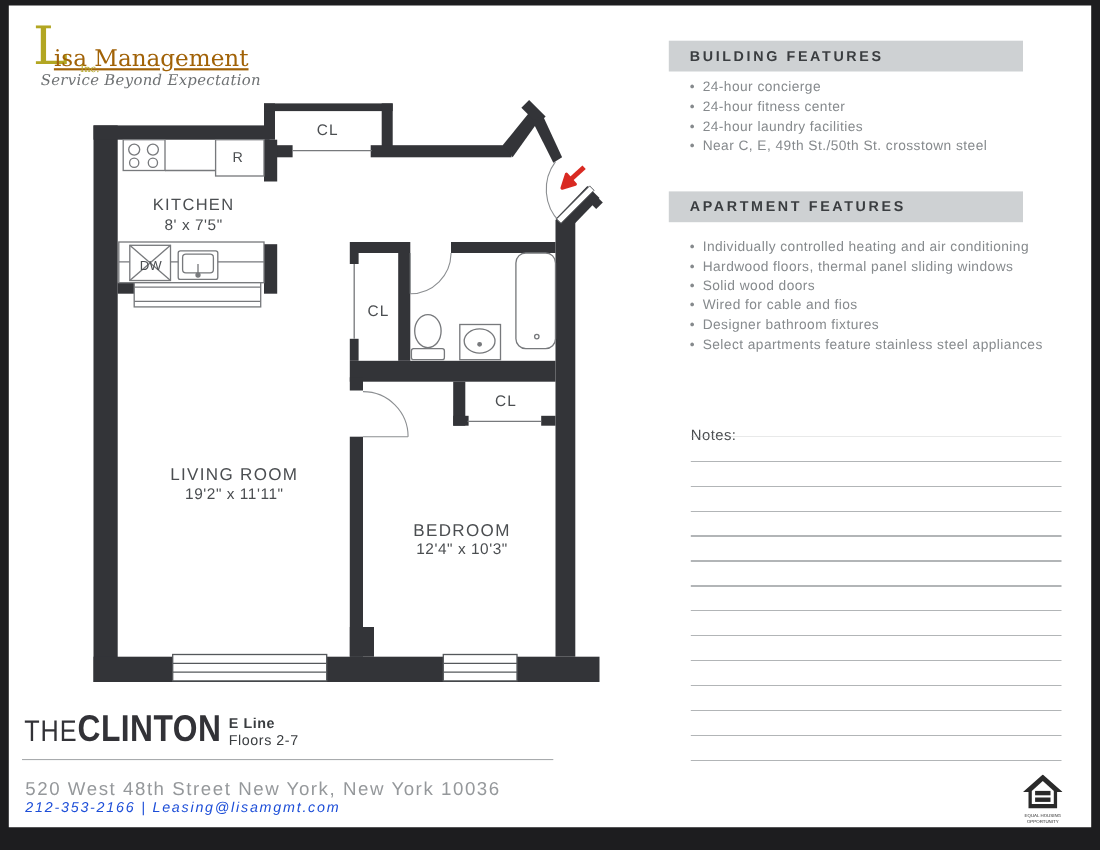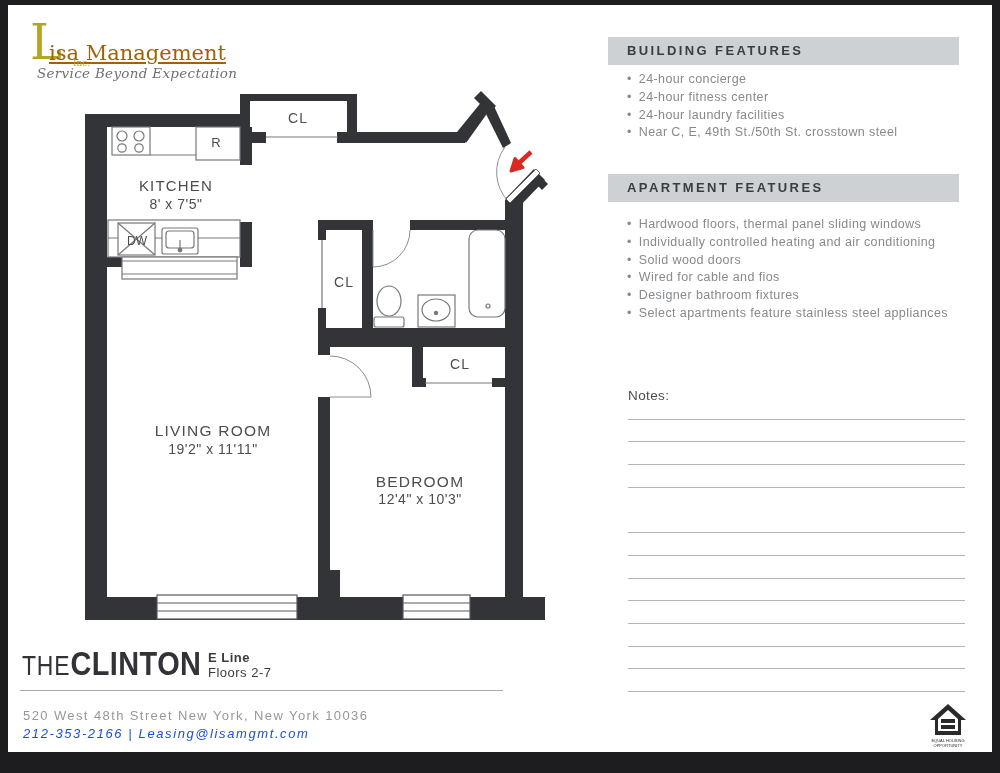--- a/index.html
+++ b/index.html
@@ -11,42 +11,42 @@
   .lisa{position:absolute;left:30px;top:24px;width:200px;height:60px;}
   .lisa-l{position:absolute;left:0;top:-6px;font-family:"DejaVu Serif",serif;
           font-size:48px;color:#b2a622;line-height:1;}
   .lisa-name{position:absolute;left:19px;top:17px;font-family:"DejaVu Serif",serif;
           font-size:21px;color:#a16207;white-space:nowrap;text-decoration:underline;}
   .lisa-inc{position:absolute;left:43px;top:34px;font-family:"DejaVu Serif",serif;
           font-size:9px;color:#b2a622;}
   .lisa-tag{position:absolute;left:7px;top:41px;font-family:"DejaVu Serif",serif;
           font-style:italic;font-size:13.5px;color:#6d7072;white-space:nowrap;letter-spacing:.3px;}
   
-  .secbar{position:absolute;left:608px;width:351px;height:28px;background:#ced1d3;
+  .secbar{position:absolute;left:608px;width:322px;height:28px;background:#ced1d3;
           color:#3a3d40;font-size:13px;font-weight:bold;letter-spacing:2.4px;
           line-height:28px;padding-left:19px;box-sizing:border-box;}
   #bar-building{top:37px;}
   #bar-apartment{top:174px;}
   ul.features{position:absolute;left:627px;margin:0;padding:0;list-style:none;
           font-size:12.5px;color:#868a8d;line-height:17.8px;letter-spacing:.4px;}
   ul.features li::before{content:"\2022";margin-right:7px;}
   #list-building{top:71px;}
   #list-apartment{top:216px;}
   .notes-label{position:absolute;left:628px;top:388px;font-size:13.5px;color:#4b4e51;letter-spacing:.4px;}
   .note-lines{position:absolute;left:628px;top:397px;width:337px;height:296px;
           background:repeating-linear-gradient(to bottom,transparent 0 21.7px,#b2b5b7 21.7px 22.7px);}
   
   .title-row{position:absolute;left:22px;top:644px;transform:scaleX(.85);
           transform-origin:left top;white-space:nowrap;color:#323237;}
   .title-the{font-size:27px;font-weight:400;letter-spacing:1px;}
   .title-clinton{font-size:34px;font-weight:bold;letter-spacing:.5px;}
   .eline{position:absolute;left:208px;top:650px;font-size:13px;font-weight:bold;color:#3a3d40;letter-spacing:.5px;}
   .floors{position:absolute;left:208px;top:665px;font-size:13px;color:#3a3d40;letter-spacing:.5px;}
   .footer-divider{position:absolute;left:20px;top:690px;width:483px;height:1px;background:#a8abad;}
-  .address{position:absolute;left:23px;top:708px;font-size:13px;color:#95989b;letter-spacing:1.4px;}
+  .address{position:absolute;left:23px;top:708px;font-size:17px;color:#95989b;letter-spacing:1.4px;}
   .contact{position:absolute;left:23px;top:726px;font-size:13px;font-style:italic;color:#1d4ed8;letter-spacing:1.6px;}
   
   .eho{position:absolute;left:928px;top:704px;width:40px;text-align:center;color:#2a2a2a;}
   .eho-caption{font-size:4px;line-height:4.5px;letter-spacing:0;color:#2a2a2a;}
   
   svg.plan{position:absolute;left:0;top:0;}
   .plan text{font-family:"Liberation Sans",sans-serif;fill:#4b4e51;}
 </style>
 </head>
 <body>
@@ -63,22 +63,22 @@
 <div class="secbar" id="bar-building">BUILDING FEATURES</div>
 <ul class="features" id="list-building">
     <li>24-hour concierge</li>
     <li>24-hour fitness center</li>
     <li>24-hour laundry facilities</li>
     <li>Near C, E, 49th St./50th St. crosstown steel</li>
   </ul>
 
 <div class="secbar" id="bar-apartment">APARTMENT FEATURES</div>
 <ul class="features" id="list-apartment">
+    <li>Individually controlled heating and air conditioning</li>
     <li>Hardwood floors, thermal panel sliding windows</li>
-    <li>Individually controlled heating and air conditioning</li>
     <li>Solid wood doors</li>
     <li>Wired for cable and fios</li>
     <li>Designer bathroom fixtures</li>
     <li>Select apartments feature stainless steel appliances</li>
   </ul>
 
 <div class="notes-label">Notes:</div>
 <div class="note-lines"></div>
 
 <svg class="plan" width="1000" height="773" viewBox="0 0 1000 773">

